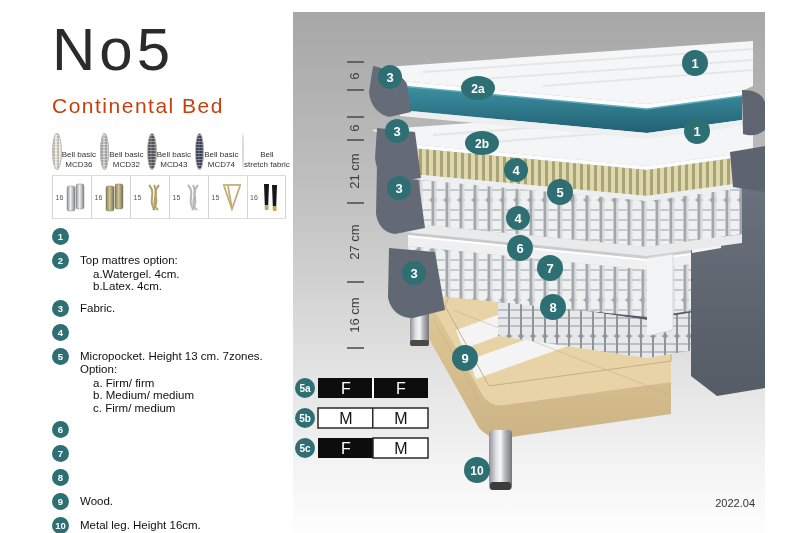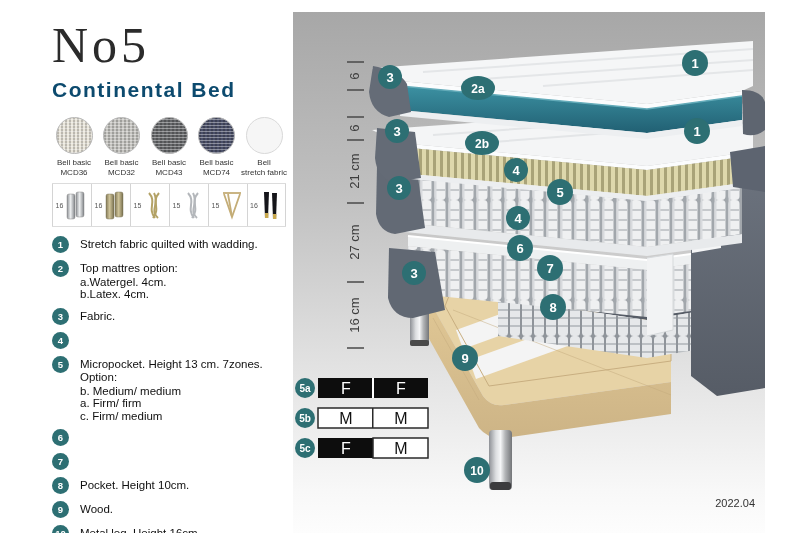--- a/index.html
+++ b/index.html
@@ -1,46 +1,46 @@
 <!DOCTYPE html>
 <html><head>
 <meta charset="utf-8">
 <style>
   html,body{margin:0;padding:0;}
   body{width:800px;height:533px;position:relative;background:#ffffff;overflow:hidden;
        font-family:"Liberation Sans","DejaVu Sans",sans-serif;}
 
   
   .left-col{position:absolute;left:52px;top:0;width:240px;}
-  .title{margin-top:20px;font-size:50px;font-weight:200;letter-spacing:4px;line-height:1;color:#2b2b2b;font-family:Liberation Serif, serif;}
-  .subtitle{margin-top:8px;font-size:21px;font-weight:700;letter-spacing:1.5px;color:#0c4a6e;}
+  .title{margin-top:20px;font-size:60px;font-weight:200;letter-spacing:4px;line-height:1;color:#2b2b2b;}
+  .subtitle{margin-top:14px;font-size:21px;font-weight:400;letter-spacing:1.5px;color:#c2410c;}
 
   .swatch-row{margin-top:15px;display:flex;justify-content:space-between;width:234px;}
-  .swatch{width:44px;display:flex;flex-direction:column;align-items:center;}
+  .swatch{width:44px;display:flex;flex-direction:row;align-items:flex-end;}
   .swatch-circle{width:37px;height:37px;border-radius:50%;border:1px solid #b9b9b9;box-sizing:border-box;
     background-image:
       repeating-linear-gradient(0deg, rgba(255,255,255,.38) 0 1px, transparent 1px 3px),
       repeating-linear-gradient(90deg, rgba(0,0,0,.20) 0 2px, transparent 2px 4px);}
   .swatch-circle.plain{background-image:none;border:1px solid #d9d9d9;}
   .sw0{background-color:#e9e5da;} .sw1{background-color:#c6c5c1;} .sw2{background-color:#66686a;}
   .sw3{background-color:#4b5069;} .sw4{background-color:#f6f6f6;}
   .swatch-label{margin-top:4px;font-size:8px;line-height:1.25;color:#333;text-align:center;white-space:nowrap;}
 
   .legs-row{margin-top:5px;display:flex;height:42px;border-top:1px solid #dcdcdc;border-bottom:1px solid #dcdcdc;width:234px;}
   .leg-cell{width:39px;box-sizing:border-box;border-left:1px solid #d4d4d4;display:flex;align-items:center;justify-content:center;gap:1px;}
   .leg-cell:last-child{border-right:1px solid #d4d4d4;}
   .leg-size{font-size:7px;color:#555;}
 
   .spec-list{margin-top:9px;}
   .spec-item{display:flex;gap:11px;margin-bottom:7px;}
   .num-badge{flex:none;width:17px;height:17px;border-radius:50%;background:#2d6f73;color:#fff;
     font-size:9.5px;font-weight:bold;display:flex;align-items:center;justify-content:center;}
   .item-body{padding-top:2px;}
   .item-text{font-size:11.5px;line-height:13.5px;color:#101010;}
-  .item-sub{font-size:11.5px;line-height:12.5px;color:#101010;}
+  .item-sub{font-size:11.5px;line-height:12.5px;color:#101010;margin-left:13px;}
 
   
   .diagram-panel{position:absolute;left:293px;top:0;width:472px;height:533px;}
 </style>
 </head>
 <body>
 
 <div class="left-col">
   <div class="title">No5</div>
   <div class="subtitle">Continental Bed</div>
@@ -149,23 +149,20 @@
           <rect x="6" y="23" width="3.4" height="5" fill="#c9a94e"></rect>
         <polygon points="13,3 18,3 17,29 14,29" fill="#15151a"></polygon>
           <rect x="14" y="24" width="3.4" height="5" fill="#c9a94e"></rect>
       </svg>
     </div>
   </div>
 
   <div class="spec-list">
     <div class="spec-item">
       <div class="num-badge">1</div>
-      <div class="item-body">
-          <div class="item-text">Stretch fabric quilted with wadding.</div>
-        </div>
     </div>
     <div class="spec-item">
       <div class="num-badge">2</div>
       <div class="item-body">
         <div class="item-text">Top mattres option:</div>
         <div class="item-sub">a.Watergel. 4cm.</div>
         <div class="item-sub">b.Latex. 4cm.</div>
       </div>
     </div>
     <div class="spec-item">
@@ -174,36 +171,33 @@
           <div class="item-text">Fabric.</div>
         </div>
     </div>
     <div class="spec-item">
       <div class="num-badge">4</div>
     </div>
     <div class="spec-item">
       <div class="num-badge">5</div>
       <div class="item-body">
         <div class="item-text">Micropocket. Height 13 cm. 7zones. Option:</div>
+        <div class="item-sub">a. Firm/ firm</div>
         <div class="item-sub">b. Medium/ medium</div>
-        <div class="item-sub">a. Firm/ firm</div>
         <div class="item-sub">c. Firm/ medium</div>
       </div>
     </div>
     <div class="spec-item">
       <div class="num-badge">6</div>
     </div>
     <div class="spec-item">
       <div class="num-badge">7</div>
     </div>
     <div class="spec-item">
       <div class="num-badge">8</div>
-      <div class="item-body">
-          <div class="item-text">Pocket. Height 10cm.</div>
-        </div>
     </div>
     <div class="spec-item">
       <div class="num-badge">9</div>
       <div class="item-body">
           <div class="item-text">Wood.</div>
         </div>
     </div>
     <div class="spec-item">
       <div class="num-badge">10</div>
       <div class="item-body">

